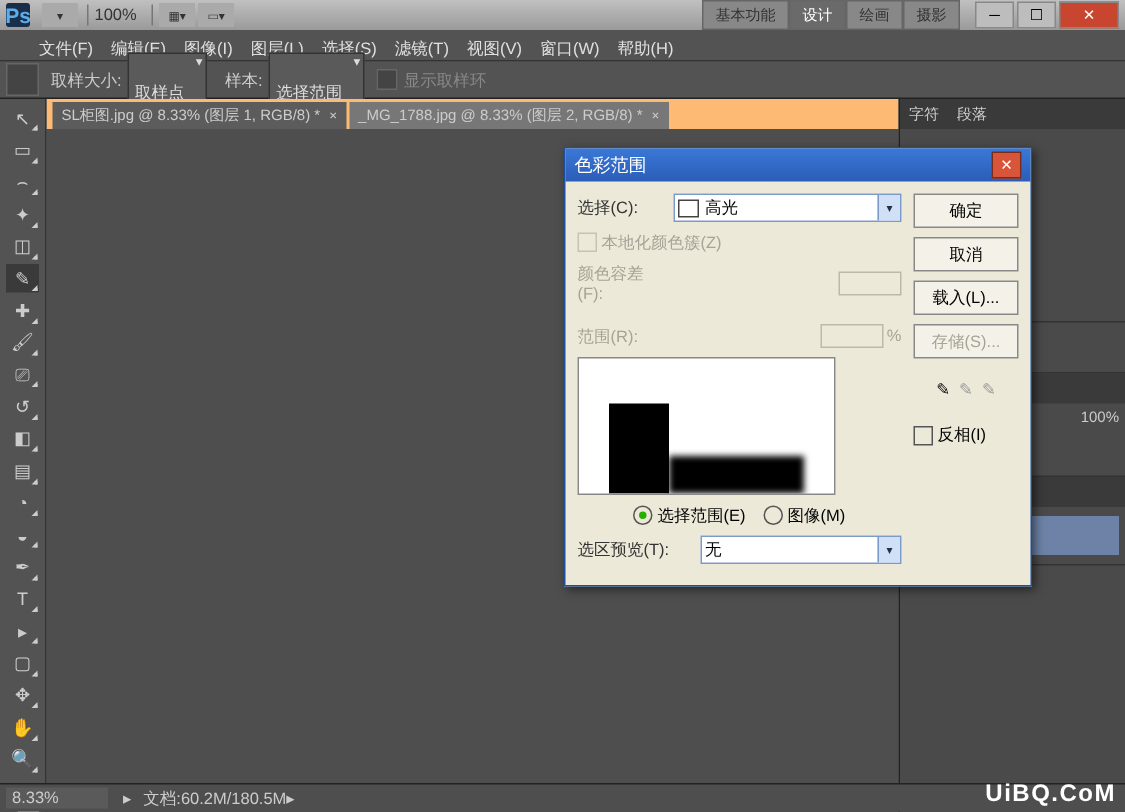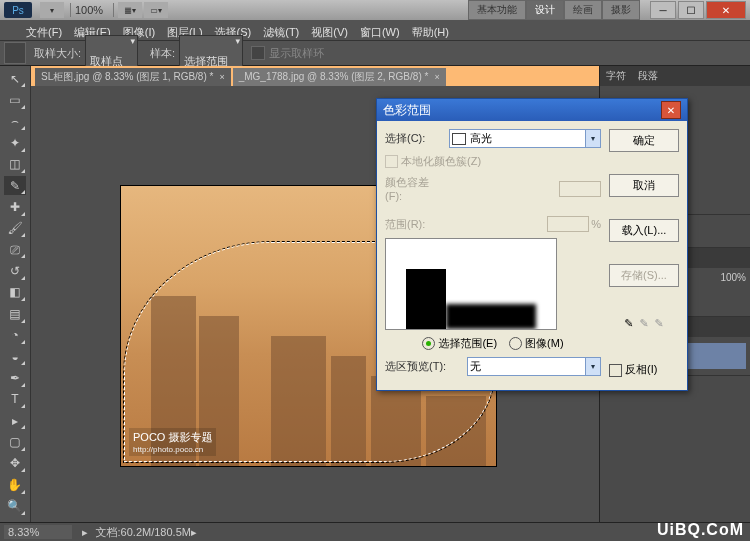--- a/index.html
+++ b/index.html
@@ -1,17 +1,17 @@
 <!DOCTYPE html>
 <html><head>
 <meta charset="utf-8">
 <style>
 html,body{margin:0;padding:0;width:750px;height:541px;font-family:"Microsoft YaHei",Tahoma,sans-serif;font-size:11px;background:#535353;overflow:hidden}
 .titlebar{height:20px;background:linear-gradient(#c0c0c0,#9a9a9a);display:flex;align-items:center;padding:0 4px;position:relative}
-.ps-logo{width:28px;height:16px;background:#1a2e4a;color:#5caee8;font-weight:normal;font-size:10px;display:flex;align-items:center;justify-content:center;border-radius:2px;margin-right:8px}
+.ps-logo{width:16px;height:16px;background:#1a2e4a;color:#5caee8;font-weight:bold;font-size:14px;display:flex;align-items:center;justify-content:center;border-radius:2px;margin-right:8px}
 .tb-ico{width:24px;height:16px;background:#aaa;margin-right:2px;display:inline-flex;align-items:center;justify-content:center;font-size:8px;color:#333}
 .tb-sep{width:1px;height:14px;background:#777;margin:0 4px}
 .tb-text{color:#333;margin-right:6px}
 .mode-btns{display:flex;margin-left:auto}
 .mode-btn{padding:2px 8px;background:#888;color:#333;font-size:10px;border:1px solid #666}
 .mode-btn.active{background:#6a6a6a;color:#fff}
 .win-ctrl{display:flex;margin-left:8px}
 .win-btn{width:24px;height:16px;background:#bdbdbd;border:1px solid #888;display:flex;align-items:center;justify-content:center;font-size:10px;margin-left:2px}
 .win-btn.close{background:#c8452f;color:#fff;width:38px}
 .menubar{height:20px;background:#535353;display:flex;align-items:flex-end;padding:0 20px;color:#e0e0e0;border-bottom:1px solid #333}
@@ -56,21 +56,21 @@
 .eye{width:14px;height:14px;margin-right:4px}
 .statusbar{height:18px;background:#4e4e4e;display:flex;align-items:center;color:#ccc;border-top:1px solid #222;padding:0 4px;position:absolute;bottom:0;left:0;right:0}
 .statusbar .zoom{width:60px;background:#5a5a5a;padding:1px 4px}
 .uibq{position:absolute;right:6px;bottom:2px;color:#fff;font-weight:bold;font-size:16px;letter-spacing:1px}
 
 .dialog{position:absolute;left:376px;top:98px;width:310px;background:#ece9d8;border:1px solid #1d4e9f;box-shadow:2px 2px 6px rgba(0,0,0,.5);font-size:11px;color:#000}
 .dlg-title{height:22px;background:linear-gradient(#3a78d6,#2a5db8);color:#fff;display:flex;align-items:center;padding:0 6px;font-size:12px}
 .dlg-title .dlg-x{margin-left:auto;width:18px;height:16px;background:#d8553a;color:#fff;display:flex;align-items:center;justify-content:center;border:1px solid #7a2a18;font-size:10px}
 .dlg-body{display:flex;padding:8px}
 .dlg-left{flex:1}
-.dlg-right{width:70px;display:flex;flex-direction:column;gap:22px;align-items:stretch;margin-left:8px}
+.dlg-right{width:70px;display:flex;flex-direction:column;gap:6px;align-items:stretch;margin-left:8px}
 .dlg-btn{background:#f4f2e8;border:1px solid #888;padding:3px 0;text-align:center;font-size:11px}
 .dlg-btn.disabled{color:#a8a396}
 .row{display:flex;align-items:center;margin-bottom:6px}
 .row label{width:60px;color:#333;text-align:left;margin-right:4px}
 .row label.dis{color:#a8a396}
 .select{flex:1;border:1px solid #7a9ac9;background:#fff;padding:1px 2px;position:relative;color:#000}
 .select .arrow{position:absolute;right:0;top:0;bottom:0;width:14px;background:#cfe0f7;border-left:1px solid #7a9ac9;display:flex;align-items:center;justify-content:center;font-size:8px;color:#234}
 .select .sw{display:inline-block;width:12px;height:10px;background:#fff;border:1px solid #444;vertical-align:middle;margin-right:4px}
 .numbox{width:40px;border:1px solid #bfb8a5;background:#fff;height:14px;display:inline-block}
 .numbox.dis{background:#ece9d8}
@@ -159,34 +159,20 @@
   <div class="doc-tabs">
    <div class="doc-tab">
           <span>SL柜图.jpg @ 8.33% (图层 1, RGB/8) *</span>
           <span class="x">×</span>
         </div>
    <div class="doc-tab active">
           <span>_MG_1788.jpg @ 8.33% (图层 2, RGB/8) *</span>
           <span class="x">×</span>
         </div>
   </div>
-  <div class="canvas">
-   <div class="buildings">
-    <div class="bld b1"></div>
-          <div class="bld b2"></div>
-          <div class="bld b3"></div>
-          <div class="bld b4"></div>
-          <div class="bld b5"></div>
-          <div class="bld b6"></div>
-   </div>
-   <div class="marquee" style="left:2px;top:55px;width:370px;height:220px;border-radius:40% 10% 30% 0 / 60% 20% 40% 0"></div>
-   <div class="watermark">
-    <span>POCO 摄影专题</span><small>http://photo.poco.cn</small>
-   </div>
-  </div>
  </div>
 
  <div class="panels">
   <div class="panel-tabs">
    <span>字符</span>
    <span>段落</span>
   </div>
   <div class="panel-body" style="height:120px"></div>
   <div class="panel-body">
    <span class="color-sw"></span>

